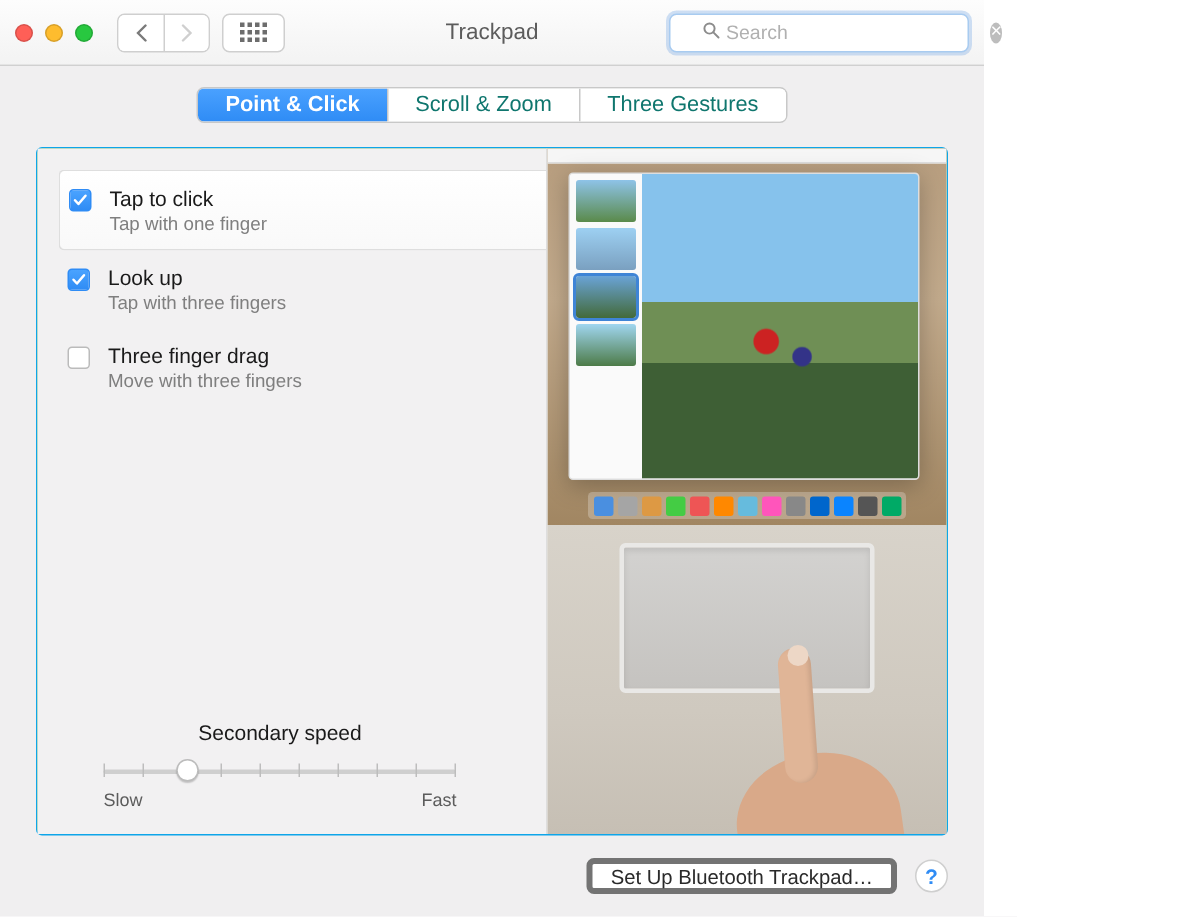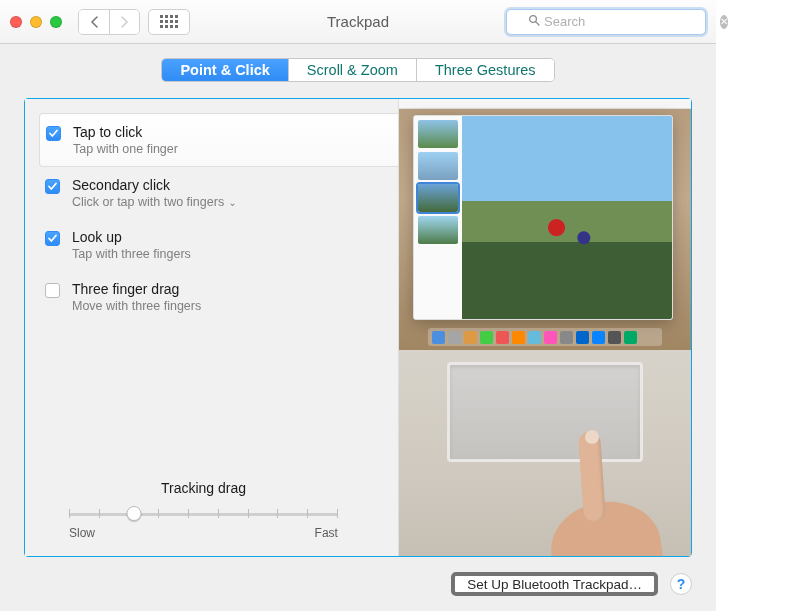--- a/index.html
+++ b/index.html
@@ -5,21 +5,21 @@
   * { box-sizing: border-box; margin: 0; padding: 0; }
   body {
     font-family: -apple-system, "Helvetica Neue", Helvetica, Arial, sans-serif;
     font-size: 13px;
     background: #ffffff;
     width: 800px;
     height: 611px;
     overflow: hidden;
   }
   .window {
-    width: 716px;
+    width: 656px;
     height: 611px;
     background: #ffffff;
     display: flex;
     flex-direction: column;
   }
   .titlebar {
     height: 44px;
     background: linear-gradient(#fdfdfd, #f3f3f3);
     border-bottom: 1px solid #d0d0d0;
     display: flex;
@@ -362,61 +362,47 @@
               <svg viewBox="0 0 11 11">
                   <path d="M2 5.5 L4.3 8 L9 2.5" stroke="#fff" stroke-width="1.7" fill="none" stroke-linecap="round" stroke-linejoin="round"></path>
                 </svg>
             </div>
             <div>
               <div class="opt-title">Tap to click</div>
               <div class="opt-sub">Tap with one finger</div>
             </div>
           </div>
 
+
           <div class="option">
             <div class="chk checked">
               <svg viewBox="0 0 11 11">
                   <path d="M2 5.5 L4.3 8 L9 2.5" stroke="#fff" stroke-width="1.7" fill="none" stroke-linecap="round" stroke-linejoin="round"></path>
                 </svg>
             </div>
             <div>
-              <div class="opt-title">Secondary click</div>
-              <div class="opt-sub">
-                <span>Click or tap with two fingers</span>
-                <span class="chevdown">⌄</span>
-              </div>
-            </div>
-          </div>
-
-          <div class="option">
-            <div class="chk checked">
-              <svg viewBox="0 0 11 11">
-                  <path d="M2 5.5 L4.3 8 L9 2.5" stroke="#fff" stroke-width="1.7" fill="none" stroke-linecap="round" stroke-linejoin="round"></path>
-                </svg>
-            </div>
-            <div>
               <div class="opt-title">Look up</div>
               <div class="opt-sub">Tap with three fingers</div>
             </div>
           </div>
 
           <div class="option">
             <div class="chk">
               
             </div>
             <div>
               <div class="opt-title">Three finger drag</div>
               <div class="opt-sub">Move with three fingers</div>
             </div>
           </div>
 
         </div>
 
         <div class="trackingblock">
-          <div class="tracking-title">Tracking drag</div>
+          <div class="tracking-title">Secondary speed</div>
           <div class="slider">
             <div class="rail"></div>
             <div class="ticks">
               <span></span>
                 <span></span>
                 <span></span>
                 <span></span>
                 <span></span>
               <span></span>
                 <span></span>

